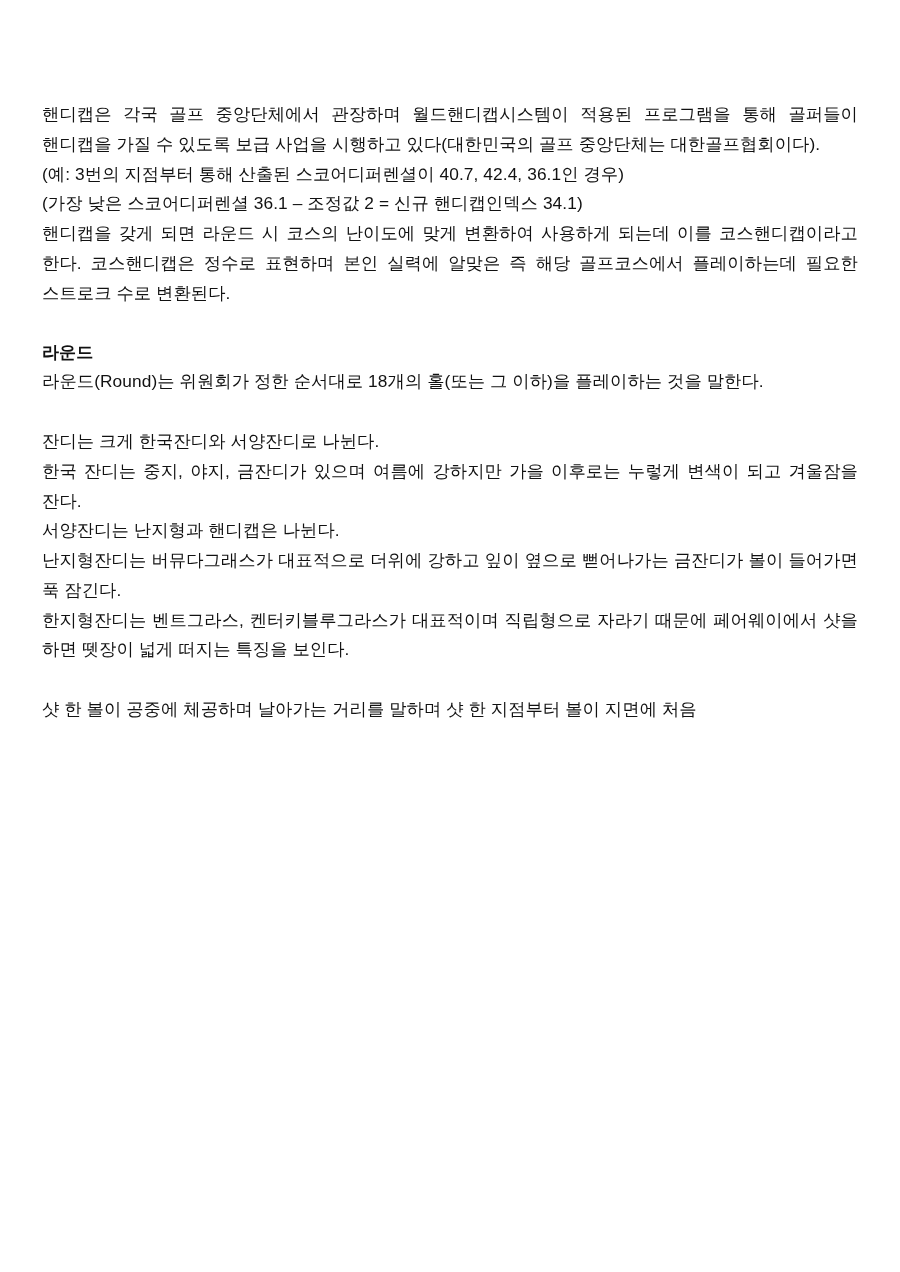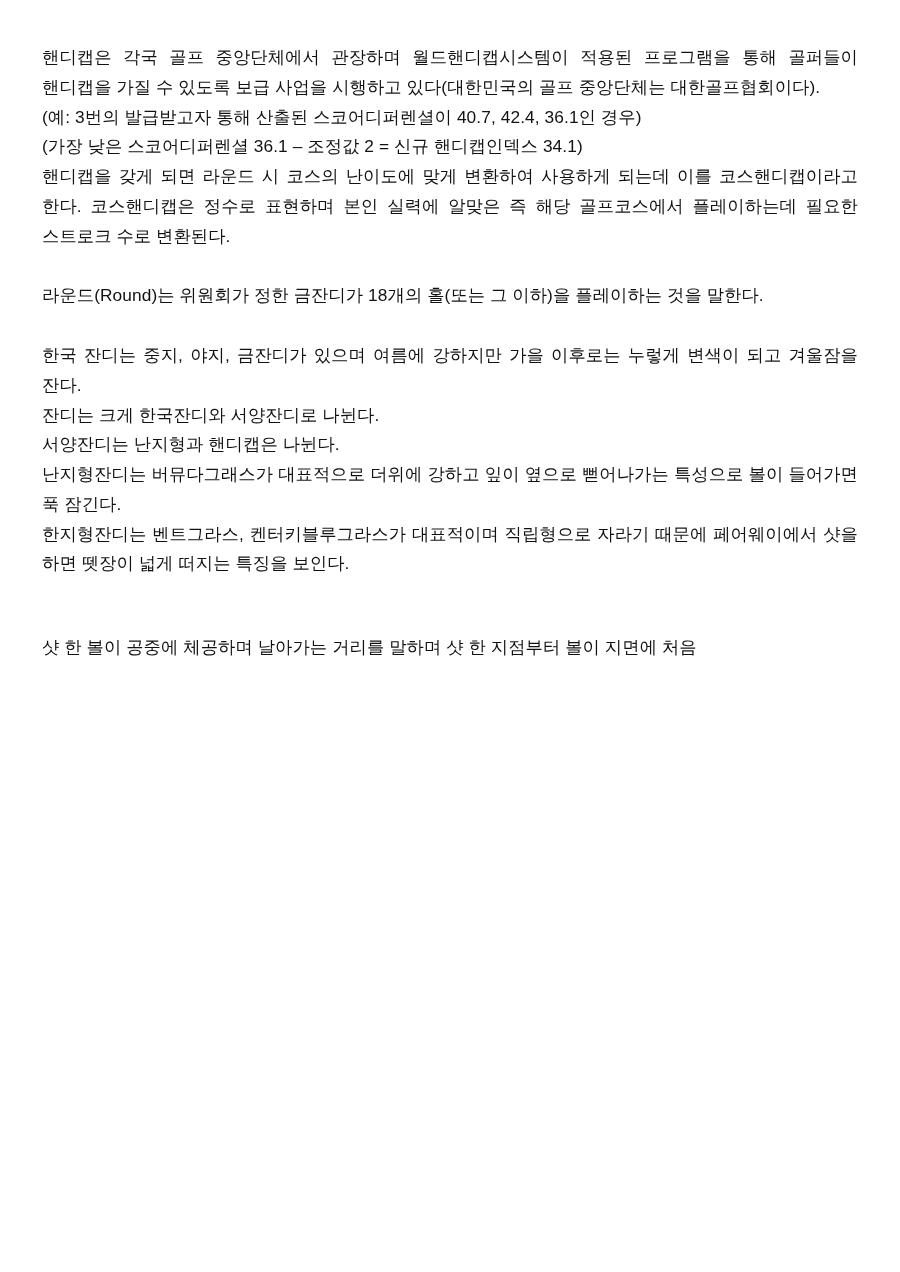--- a/index.html
+++ b/index.html
@@ -10,71 +10,71 @@
   body {
     width: 900px;
     min-height: 1272px;
     font-family: "Liberation Sans", "DejaVu Sans", sans-serif;
     color: #111111;
   }
   .page {
     width: 900px;
     min-height: 1272px;
     box-sizing: border-box;
-    padding: 43px 42px 40px 42px;
+    padding: 100px 42px 40px 42px;
     background: #ffffff;
   }
   .doc-body {
     width: 100%;
   }
   p.para {
     margin: 0;
     font-size: 17.3px;
     line-height: 1.72;
     text-align: justify;
     text-justify: inter-character;
     letter-spacing: 0.1px;
     word-break: keep-all;
   }
   p.para.last-line-full {
     text-align: justify;
-    margin-top: 24px;
   }
   h3.heading {
     margin: 0;
     font-size: 17px;
     font-weight: bold;
     line-height: 1.72;
     letter-spacing: 0.1px;
   }
   .spacer-block {
     height: 30px;
   }
 </style>
 </head>
 <body>
 
 <div class="page">
   <div class="doc-body">
 
     <p class="para">핸디캡은 각국 골프 중앙단체에서 관장하며 월드핸디캡시스템이 적용된 프로그램을 통해 골퍼들이 핸디캡을 가질 수 있도록 보급 사업을 시행하고 있다(대한민국의 골프 중앙단체는 대한골프협회이다).</p>
-    <p class="para">(예: 3번의 발급받고자 통해 산출된 스코어디퍼렌셜이 40.7, 42.4, 36.1인 경우)</p>
+    <p class="para">(예: 3번의 지점부터 통해 산출된 스코어디퍼렌셜이 40.7, 42.4, 36.1인 경우)</p>
     <p class="para">(가장 낮은 스코어디퍼렌셜 36.1 – 조정값 2 = 신규 핸디캡인덱스 34.1)</p>
     <p class="para">핸디캡을 갖게 되면 라운드 시 코스의 난이도에 맞게 변환하여 사용하게 되는데 이를 코스핸디캡이라고 한다. 코스핸디캡은 정수로 표현하며 본인 실력에 알맞은 즉 해당 골프코스에서 플레이하는데 필요한 스트로크 수로 변환된다.</p>
 
     <div class="spacer-block"></div>
 
-    <p class="para">라운드(Round)는 위원회가 정한 금잔디가 18개의 홀(또는 그 이하)을 플레이하는 것을 말한다.</p>
+    <h3 class="heading">라운드</h3>
+    <p class="para">라운드(Round)는 위원회가 정한 순서대로 18개의 홀(또는 그 이하)을 플레이하는 것을 말한다.</p>
 
     <div class="spacer-block"></div>
 
+    <p class="para">잔디는 크게 한국잔디와 서양잔디로 나뉜다.</p>
     <p class="para">한국 잔디는 중지, 야지, 금잔디가 있으며 여름에 강하지만 가을 이후로는 누렇게 변색이 되고 겨울잠을 잔다.</p>
-    <p class="para">잔디는 크게 한국잔디와 서양잔디로 나뉜다.</p>
     <p class="para">서양잔디는 난지형과 핸디캡은 나뉜다.</p>
-    <p class="para">난지형잔디는 버뮤다그래스가 대표적으로 더위에 강하고 잎이 옆으로 뻗어나가는 특성으로 볼이 들어가면 푹 잠긴다.</p>
+    <p class="para">난지형잔디는 버뮤다그래스가 대표적으로 더위에 강하고 잎이 옆으로 뻗어나가는 금잔디가 볼이 들어가면 푹 잠긴다.</p>
     <p class="para">한지형잔디는 벤트그라스, 켄터키블루그라스가 대표적이며 직립형으로 자라기 때문에 페어웨이에서 샷을 하면 뗏장이 넓게 떠지는 특징을 보인다.</p>
 
     <div class="spacer-block"></div>
 
     <p class="para last-line-full">샷 한 볼이 공중에 체공하며 날아가는 거리를 말하며 샷 한 지점부터 볼이 지면에 처음</p>
 
   </div>
 </div>
 
 </body></html>

